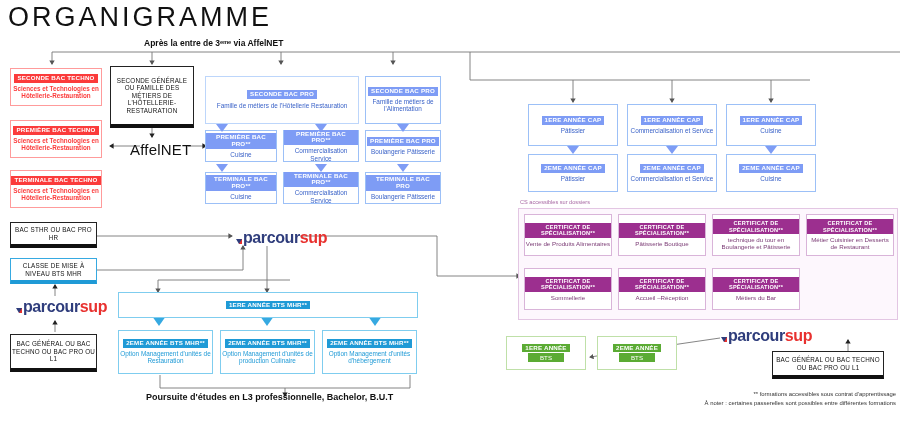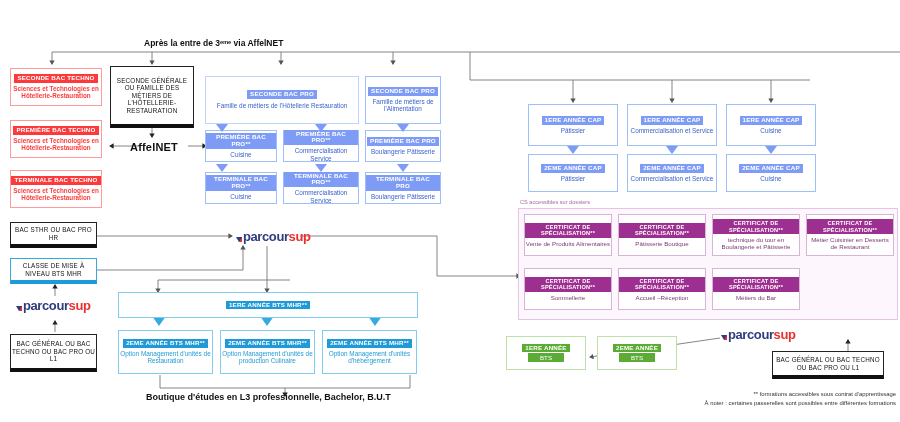--- a/index.html
+++ b/index.html
@@ -55,27 +55,27 @@
   .purple .sub{color:#7a3a74;font-size:6.2px;margin-top:2px;font-weight:500;}
   #cs-container{position:absolute;box-sizing:border-box;border:1px solid #e3c6e3;background:#fdf7fd;}
   #cs-note{position:absolute;font-size:5.6px;color:#a86aa4;}
 
   
   .green{border:1px solid #bfe0a8;background:#fff;}
   .green .ttl{background:#5bab34;color:#fff;font-size:6.2px;padding:1px 3px;}
   .green .ttl2{background:#5bab34;color:#fff;font-size:6.2px;padding:1px 12px;margin-top:1px;}
 
   
-  .psup{position:absolute;font-weight:bold;font-size:13px;letter-spacing:-.4px;white-space:nowrap;}
+  .psup{position:absolute;font-weight:bold;font-size:16px;letter-spacing:-.4px;white-space:nowrap;}
   .psup .p1{color:#2f3d7c;}
   .psup .p2{color:#e8312f;}
   .psup .mark{display:inline-block;width:0;height:0;margin-right:1px;position:relative;top:1px;
     border-left:3px solid transparent;border-right:3px solid #e8312f;border-top:5px solid #2f3d7c;}
 
-  .affelnet{position:absolute;font-weight:bold;font-size:11px;color:#111;letter-spacing:.2px;}
+  .affelnet{position:absolute;font-weight:normal;font-size:15px;color:#111;letter-spacing:.2px;}
 
   #footnote{position:absolute;font-size:5.9px;color:#333;text-align:right;line-height:1.55;}
   #bottom-note{position:absolute;font-weight:bold;font-size:9px;color:#111;}
 </style>
 </head>
 <body>
 
 <div id="canvas">
 
   <svg class="svg-layer" viewBox="0 0 900 422">
@@ -119,20 +119,21 @@
       <path d="M55,332 L55,321" marker-end="url(#arB)"></path>
 
       <path d="M160,375 L160,388 L410,388 L410,375"></path>
       <path d="M285,388 L285,396" marker-end="url(#arB)"></path>
 
       <path d="M720,338 L590,357" marker-end="url(#ar)"></path>
       <path d="M848,353 L848,340" marker-end="url(#arB)"></path>
     </g>
   </svg>
 
+  <div id="page-title">ORGANIGRAMME</div>
   <div class="head-label" style="left:144px;top:38px;">Après la entre de 3ᵉᵐᵉ via AffelNET</div>
 
   <div class="box red" style="left:10px;top:68px;width:92px;height:38px;">
     <span class="ttl">SECONDE BAC TECHNO</span>
     <span class="sub">Sciences et Technologies en Hôtellerie-Restauration</span>
   </div>
   <div class="box red" style="left:10px;top:120px;width:92px;height:38px;">
     <span class="ttl">PREMIÈRE BAC TECHNO</span>
     <span class="sub">Sciences et Technologies en Hôtellerie-Restauration</span>
   </div>
@@ -288,21 +289,21 @@
   </div>
   <div class="box cyan" style="left:220px;top:330px;width:95px;height:44px;">
     <span class="ttl">2EME ANNÉE BTS MHR**</span>
     <span class="sub">Option Management d'unités de production Culinaire</span>
   </div>
   <div class="box cyan" style="left:322px;top:330px;width:95px;height:44px;">
     <span class="ttl">2EME ANNÉE BTS MHR**</span>
     <span class="sub">Option Management d'unités d'hébergement</span>
   </div>
 
-  <div id="bottom-note" style="left:146px;top:392px;">Boutique d'études en L3 professionnelle, Bachelor, B.U.T</div>
+  <div id="bottom-note" style="left:146px;top:392px;">Poursuite d'études en L3 professionnelle, Bachelor, B.U.T</div>
 
   <div class="box green" style="left:506px;top:336px;width:80px;height:34px;">
     <span class="ttl">1ERE ANNÉE</span>
     <span class="ttl2">BTS</span>
   </div>
   <div class="box green" style="left:597px;top:336px;width:80px;height:34px;">
     <span class="ttl">2EME ANNÉE</span>
     <span class="ttl2">BTS</span>
   </div>
 

